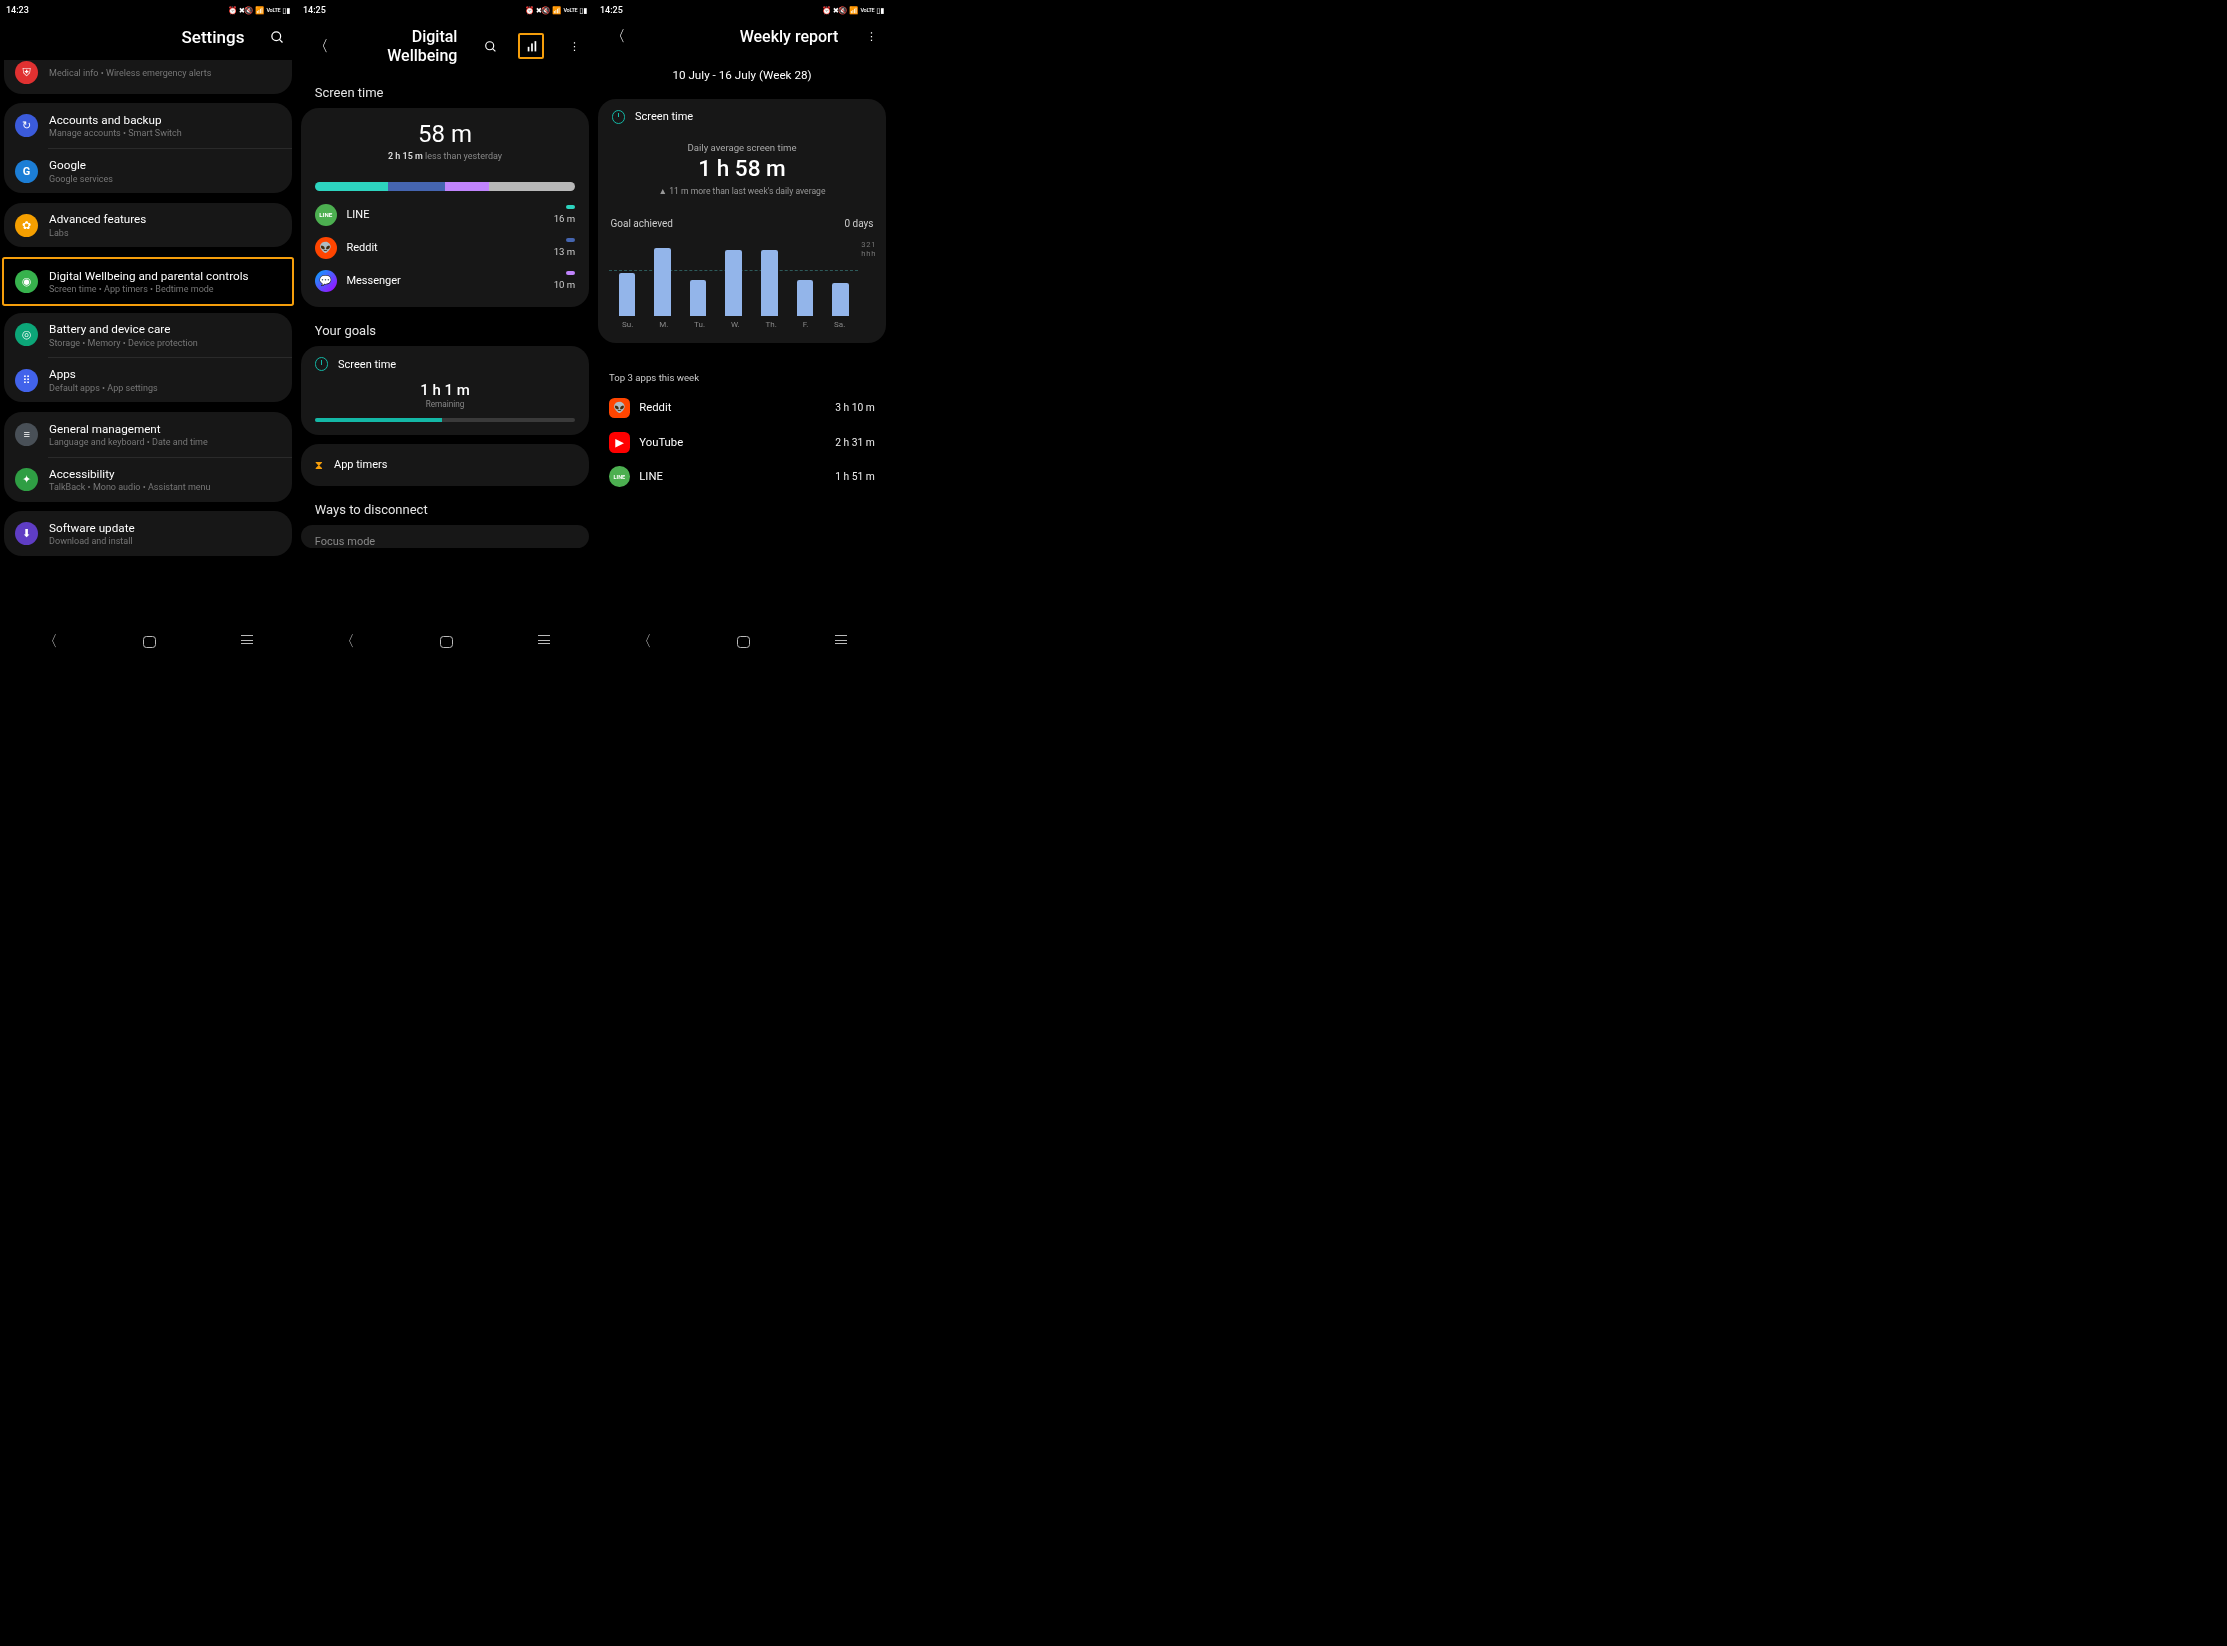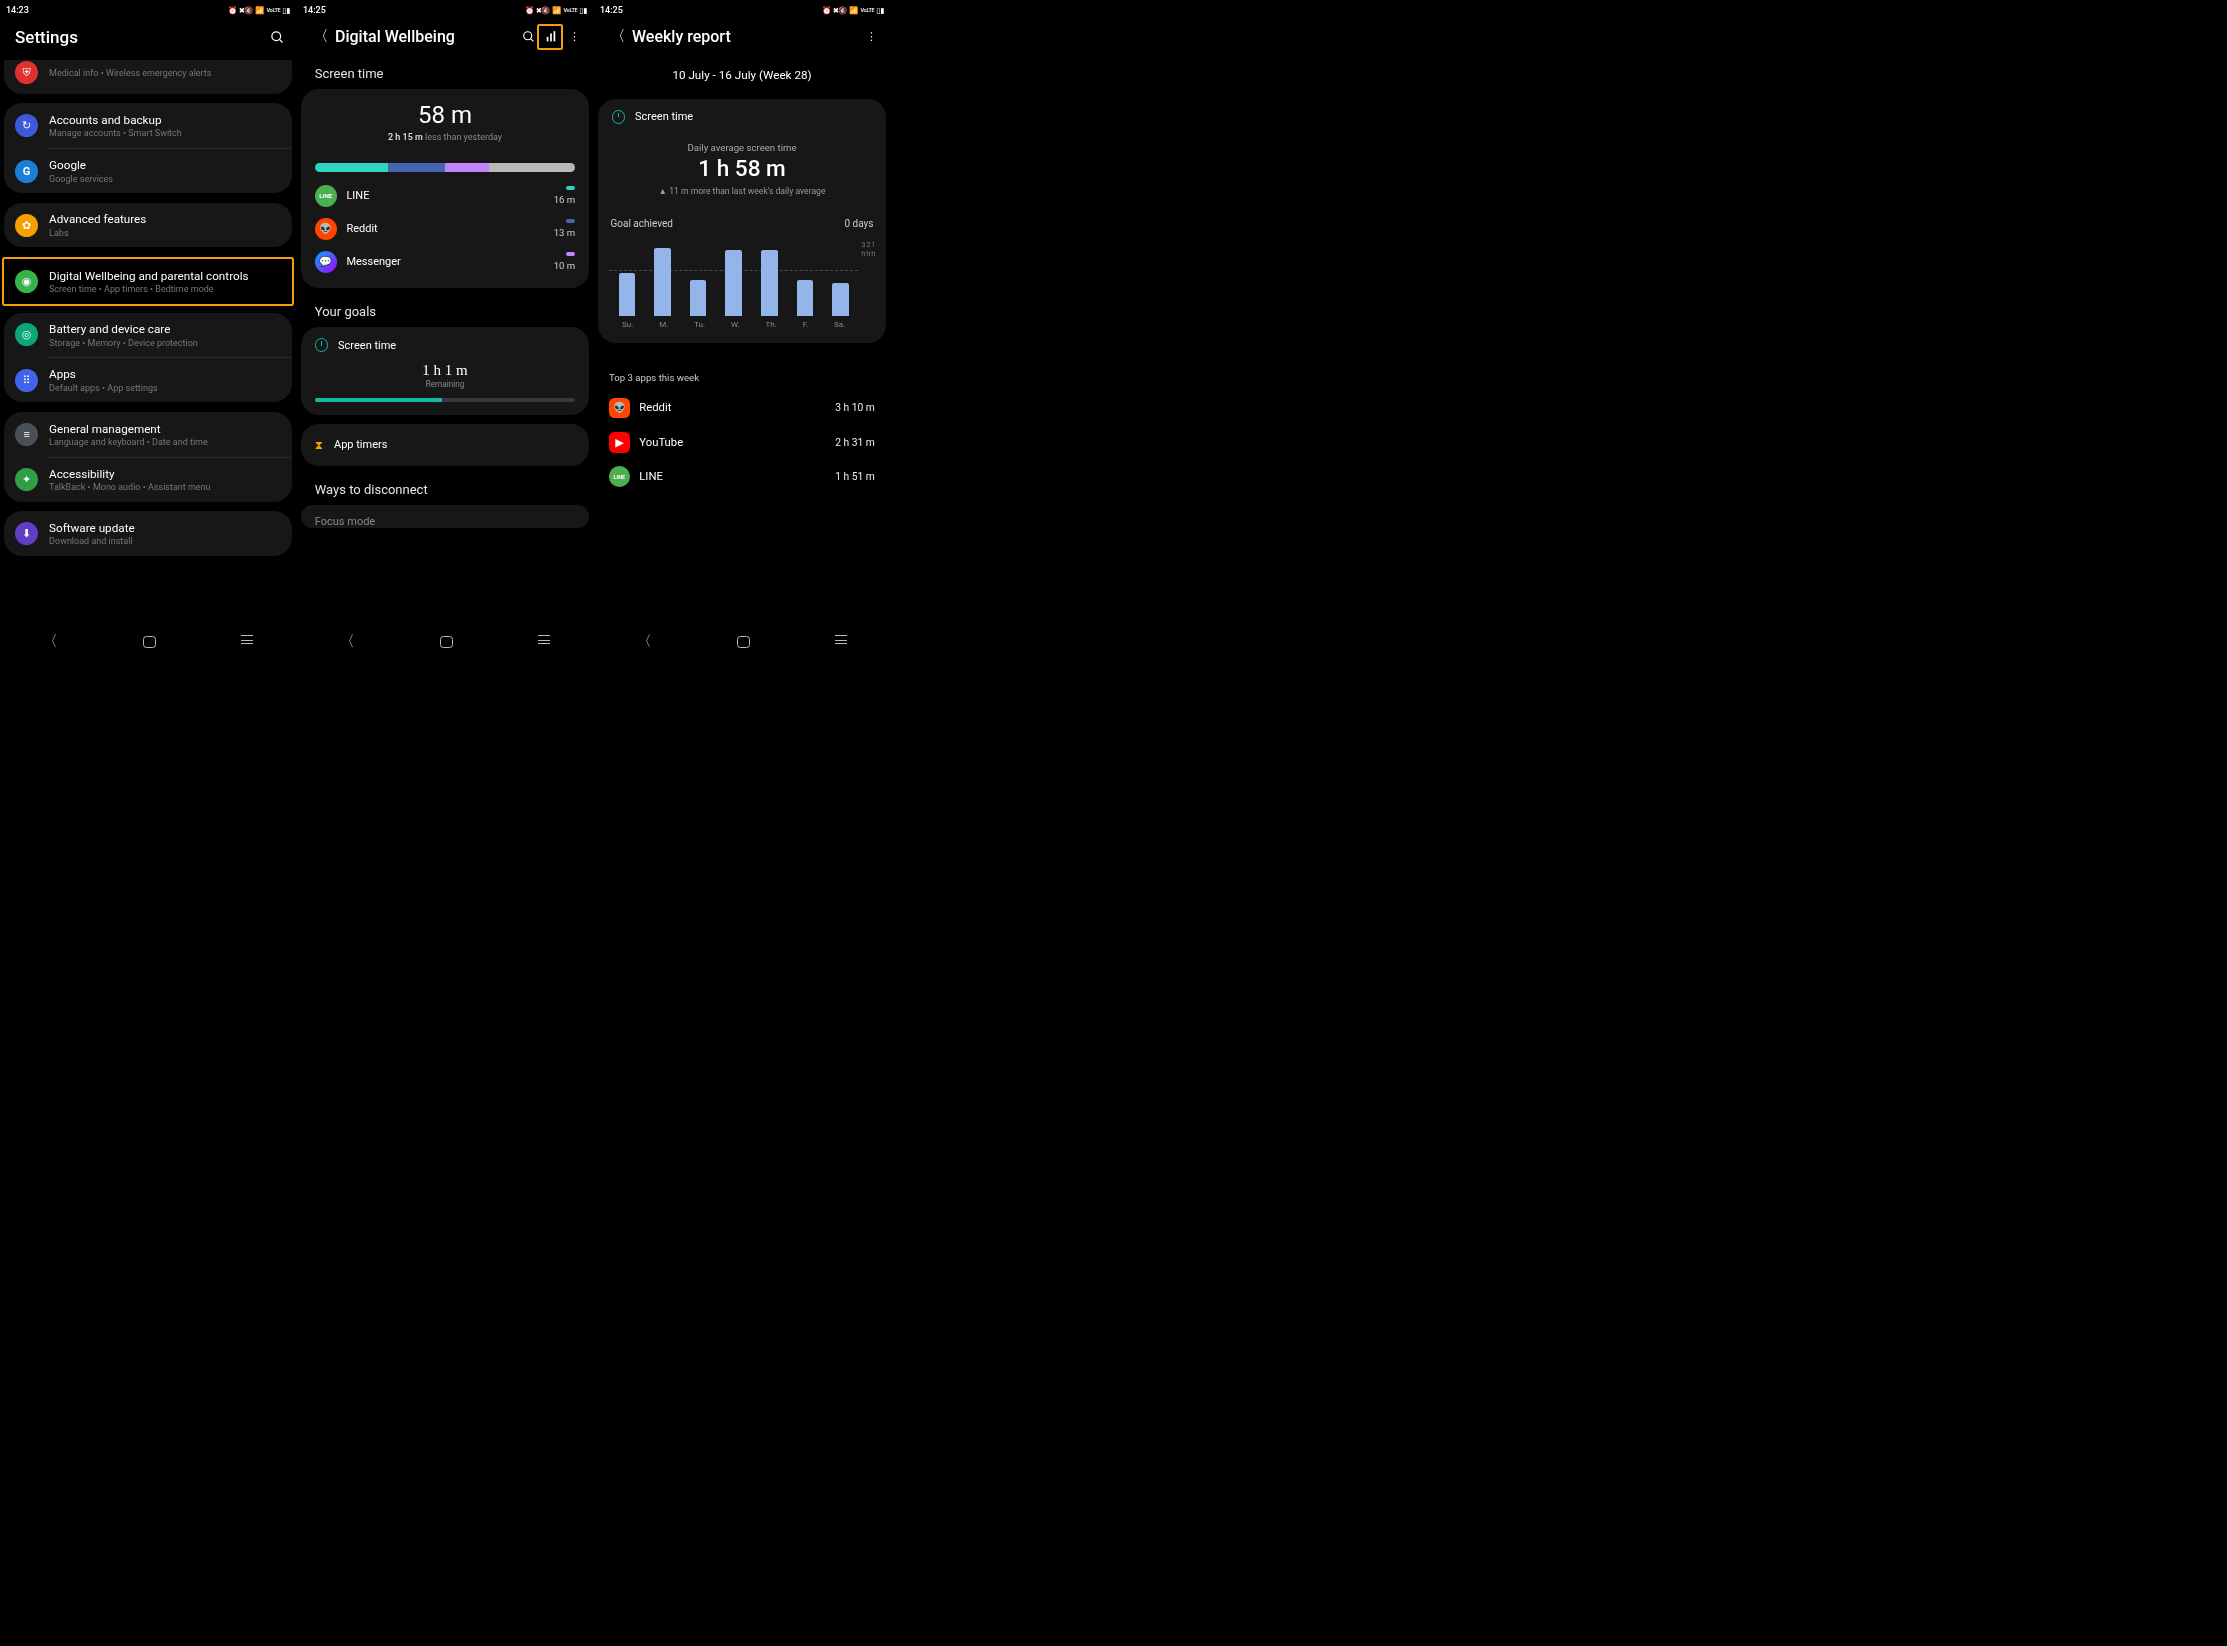--- a/index.html
+++ b/index.html
@@ -1,20 +1,20 @@
 <!DOCTYPE html>
 <html style="font-size:11px"><head>
 <meta charset="utf-8">
 <style>
   * { margin: 0; padding: 0; box-sizing: border-box; font-family: -apple-system, Roboto, "Segoe UI", sans-serif; }
   body { background: #000; display: flex; width: 892px; height: 659px; overflow: hidden; }
   .phone { width: 297px; height: 659px; background: #000; color: #fff; position: relative; display: flex; flex-direction: column; border-right: 0.7px solid #000; }
   .statusbar { height: 20.6px; display: flex; justify-content: space-between; align-items: center; padding: 0 6px; font-size: 9px; font-weight: 500; }
   .statusbar .icons { display: flex; gap: 2.1px; align-items: center; font-size: 7.5px; letter-spacing: -0.3px; }
-  .header { display: flex; align-items: center; padding: 6.9px 9.6px 12.4px 15px; gap: 5px; }
+  .header { display: flex; align-items: center; padding: 6.9px 9.6px 12.4px 15px; gap: 24px; text-align: right; }
   .header h1 { font-size: 17px; font-weight: 500; flex: 1; }
   .header h2 { font-size: 16px; font-weight: 500; flex: 1; }
   .icon-btn { width: 18px; height: 18px; display: flex; align-items: center; justify-content: center; color: #fff; }
   .back-arrow { font-size: 15px; }
   .scroll { flex: 1; overflow-y: hidden; padding: 0 4.1px 0 4.1px; }
   .card { background: #171717; border-radius: 18px; margin-bottom: 9.6px; overflow: hidden; }
   .setting-row { display: flex; align-items: center; padding: 9.6px 11px; gap: 11px; }
   .setting-row.partial { padding-top: 1.4px; }
   .setting-icon { width: 23px; height: 23px; border-radius: 50%; display: flex; align-items: center; justify-content: center; font-size: 11px; flex-shrink: 0; color: #fff; }
   .setting-text .title { font-size: 11.7px; color: #fff; margin-bottom: 1.4px; }
@@ -34,21 +34,21 @@
   .applist { padding: 0 13.7px 9.6px; }
   .app-row { display: flex; align-items: center; padding: 5.5px 0; gap: 9.6px; }
   .app-icon { width: 22px; height: 22px; border-radius: 50%; display: flex; align-items: center; justify-content: center; font-size: 10.3px; color: #fff; font-weight: bold; }
   .app-name { flex: 1; font-size: 11px; }
   .app-time { text-align: right; font-size: 9.6px; color: #ccc; }
   .app-pill { width: 9.6px; height: 4.1px; border-radius: 2.1px; margin-bottom: 4.1px; margin-left: auto; }
   .goal-row { display: flex; align-items: center; gap: 9.6px; padding: 11px 13.7px 6.9px; }
   .goal-clock { width: 13.7px; height: 13.7px; border: 1.4px solid #14b8a6; border-radius: 50%; position: relative; }
   .goal-clock::after { content: ""; position: absolute; top: 2.1px; left: 4.8px; width: 1.4px; height: 4.1px; background: #14b8a6; }
   .goal-center { text-align: center; padding: 2.7px 0 6.9px; }
-  .goal-center .gv { font-size: 15px; font-weight: 500; font-family: Liberation Serif, serif; }
+  .goal-center .gv { font-size: 15px; font-weight: 500; }
   .goal-center .gl { font-size: 8.2px; color: #888; }
   .progress { height: 4.1px; background: #3a3a3a; border-radius: 2.1px; margin: 2.7px 13.7px 12.4px; overflow: hidden; }
   .progress > div { height: 100%; background: #14b8a6; }
   .timers-row { display: flex; align-items: center; gap: 11px; padding: 13.7px 13.7px; }
   .hourglass { color: #f59e0b; font-size: 11.7px; }
 
   
   .week-range { text-align: center; font-size: 11.7px; padding: 9.6px 0 16.5px; }
   .avg-block .label { font-size: 9.6px; color: #aaa; }
   .avg-block .value { font-size: 22.6px; font-weight: 500; margin: 2.7px 0 4.1px; }

